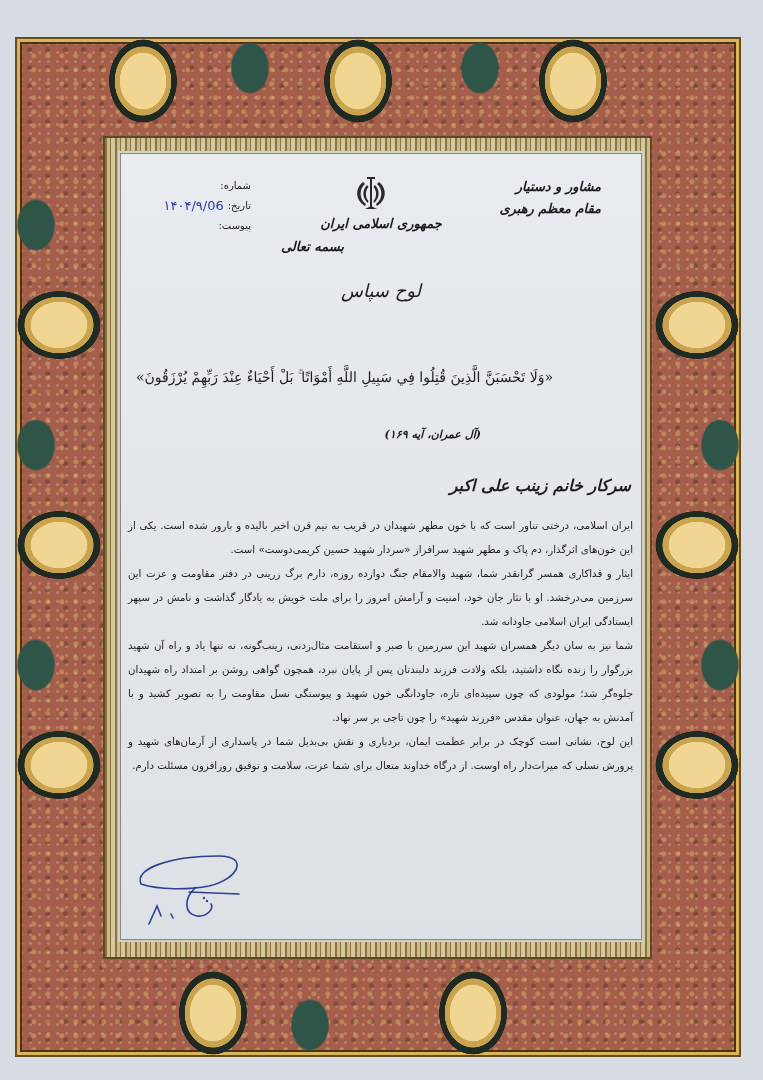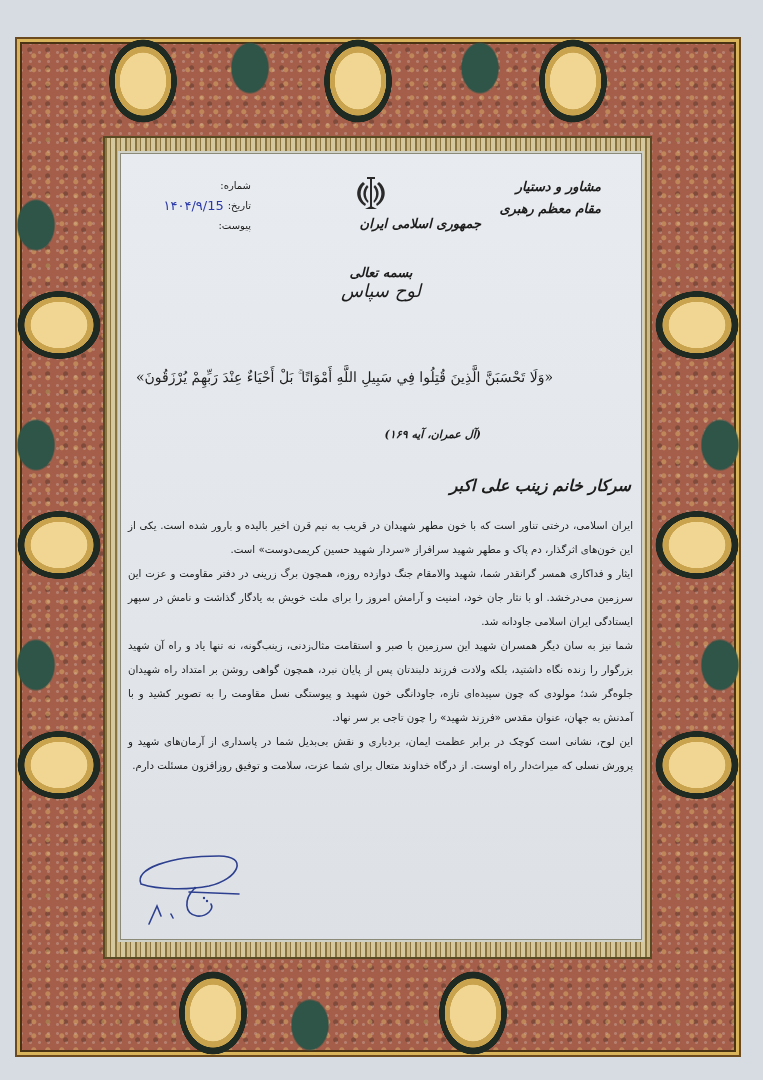--- a/index.html
+++ b/index.html
@@ -43,22 +43,22 @@
       box-shadow: 0 0 0 2px #cfd0c6;
       direction:rtl;
       color:#1c1c1c;
     }
     .paper > * { position:absolute; }
     .org-title { right:40px; top:22px; width:120px; text-align:right; font-family:"DejaVu Serif", serif; font-style:italic; font-size:13px; line-height:22px; font-weight:bold; }
     .meta { left:20px; top:22px; width:110px; font-size:10px; line-height:20px; text-align:right; }
     .meta .row { display:flex; flex-direction:row; gap:4px; justify-content:flex-start; }
     .meta .date-val { color:#2a38a8; font-size:13px; letter-spacing:1px; direction:ltr; }
     .emblem { left:230px; top:22px; width:40px; height:36px; }
-    .republic { left:160px; top:62px; width:200px; font-family:"DejaVu Serif", serif; font-style:italic; font-weight:bold; font-size:13px; }
-    .bismillah { left:160px; top:85px; width:200px; text-align:center; font-family:"DejaVu Serif", serif; font-style:italic; font-weight:bold; font-size:13px;margin-top:26px; }
+    .republic { left:160px; top:62px; width:200px; text-align:center; font-family:"DejaVu Serif", serif; font-style:italic; font-weight:bold; font-size:13px; }
+    .bismillah { left:160px; top:85px; width:200px; text-align:left; font-family:"DejaVu Serif", serif; font-style:italic; font-weight:bold; font-size:13px; }
     .doc-title { left:160px; top:126px; width:200px; text-align:center; font-family:"DejaVu Serif", serif; font-style:italic; font-weight:normal; font-size:18px; }
     .verse { left:15px; top:215px; width:490px; text-align:left; font-family:"DejaVu Serif", serif; font-size:14px; font-weight:normal; }
     .verse-ref { left:160px; top:274px; width:200px; font-family:"DejaVu Serif", serif; font-style:italic; font-size:11px; font-weight:bold; }
     .recipient { right:10px; top:322px; font-family:"DejaVu Serif", serif; font-style:italic; font-weight:bold; font-size:16px; }
     .body-text { right:8px; top:360px; width:505px; font-size:10.2px; line-height:24px; text-align:justify; }
     .body-text p { margin:0; }
     .signature { left:8px; top:690px; width:120px; height:90px; }
   </style>
 </head>
 <body>
@@ -94,21 +94,21 @@
     <div>مقام معظم رهبری</div>
   </div>
 
   <div class="meta">
     <div class="row">
       <span>شماره:</span>
       <span></span>
     </div>
     <div class="row">
       <span>تاریخ:</span>
-      <span class="date-val">۱۴۰۴/۹/15</span>
+      <span class="date-val">۱۴۰۴/۹/06</span>
     </div>
     <div class="row">
       <span>پیوست:</span>
       <span></span>
     </div>
   </div>
 
   <svg class="emblem" viewBox="0 0 40 36">
     <g fill="#2a2a2a">
       <rect x="19" y="2" width="2" height="30"></rect>
@@ -125,21 +125,21 @@
   <div class="bismillah">بسمه تعالی</div>
   <div class="doc-title">لوح سپاس</div>
 
   <div class="verse">«وَلَا تَحْسَبَنَّ الَّذِينَ قُتِلُوا فِي سَبِيلِ اللَّهِ أَمْوَاتًا ۚ بَلْ أَحْيَاءٌ عِنْدَ رَبِّهِمْ يُرْزَقُونَ»</div>
   <div class="verse-ref">(آل عمران، آیه ۱۶۹)</div>
 
   <div class="recipient">سرکار خانم زینب علی اکبر</div>
 
   <div class="body-text">
     <p>ایران اسلامی، درختی تناور است که با خون مطهر شهیدان در قریب به نیم قرن اخیر بالیده و بارور شده است. یکی از این خون‌های اثرگذار، دم پاک و مطهر شهید سرافراز «سردار شهید حسین کریمی‌دوست» است.</p>
-    <p>ایثار و فداکاری همسر گرانقدر شما، شهید والامقام جنگ دوازده روزه، همچون برگ زرینی در دفتر مقاومت و عزت این سرزمین می‌درخشد. او با نثار جان خود، امنیت و آرامش امروز را برای ملت خویش به یادگار گذاشت و نامش در سپهر ایستادگی ایران اسلامی جاودانه شد.</p>
+    <p>ایثار و فداکاری همسر گرانقدر شما، شهید والامقام جنگ دوازده روزه، دارم برگ زرینی در دفتر مقاومت و عزت این سرزمین می‌درخشد. او با نثار جان خود، امنیت و آرامش امروز را برای ملت خویش به یادگار گذاشت و نامش در سپهر ایستادگی ایران اسلامی جاودانه شد.</p>
     <p>شما نیز به سان دیگر همسران شهید این سرزمین با صبر و استقامت مثال‌زدنی، زینب‌گونه، نه تنها یاد و راه آن شهید بزرگوار را زنده نگاه داشتید، بلکه ولادت فرزند دلبندتان پس از پایان نبرد، همچون گواهی روشن بر امتداد راه شهیدان جلوه‌گر شد؛ مولودی که چون سپیده‌ای تازه، جاودانگی خون شهید و پیوستگی نسل مقاومت را به تصویر کشید و با آمدنش به جهان، عنوان مقدس «فرزند شهید» را چون تاجی بر سر نهاد.</p>
     <p>این لوح، نشانی است کوچک در برابر عظمت ایمان، بردباری و نقش بی‌بدیل شما در پاسداری از آرمان‌های شهید و پرورش نسلی که میراث‌دار راه اوست. از درگاه خداوند متعال برای شما عزت، سلامت و توفیق روزافزون مسئلت دارم.</p>
   </div>
 
   <svg class="signature" viewBox="0 0 120 90">
     <g fill="none" stroke="#2d3f8f" stroke-width="1.6" stroke-linecap="round">
       <path d="M12 40 C5 25 40 12 90 12 C120 12 110 35 80 42 C60 46 30 46 12 40 Z"></path>
       <path d="M60 48 L110 50"></path>
       <path d="M65 45 C55 55 55 70 68 72 C78 73 85 65 82 60"></path>
       <path d="M20 80 L28 62 L32 72"></path>

